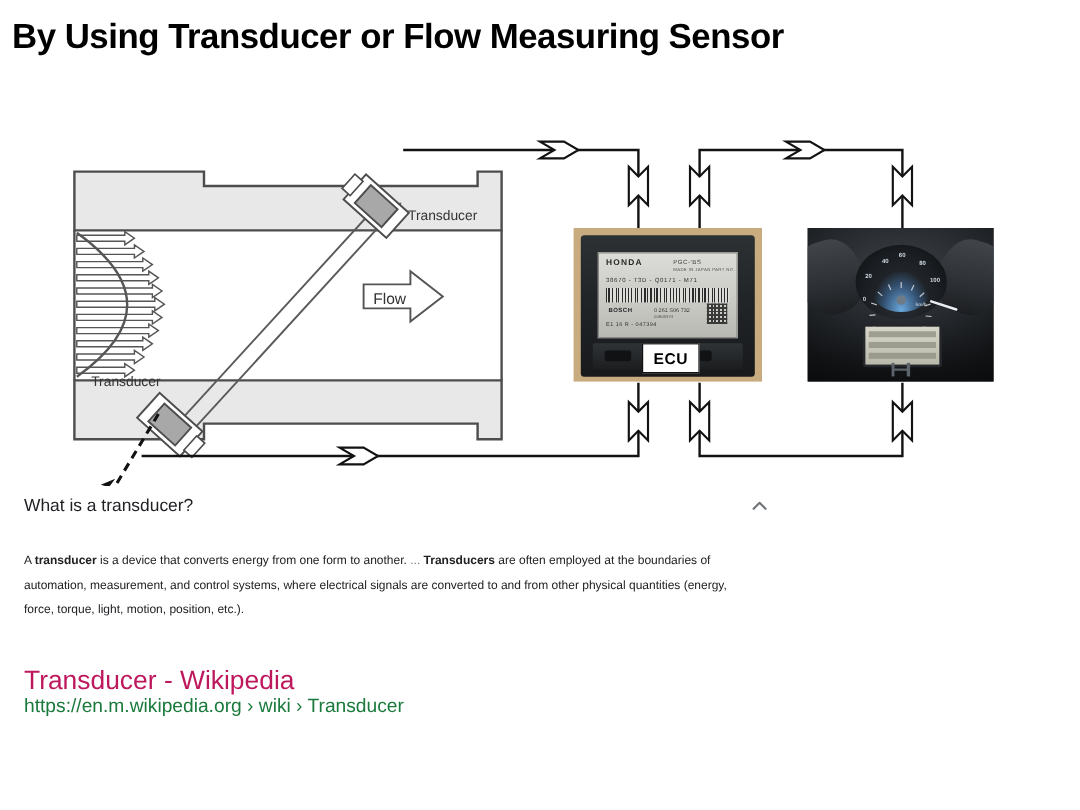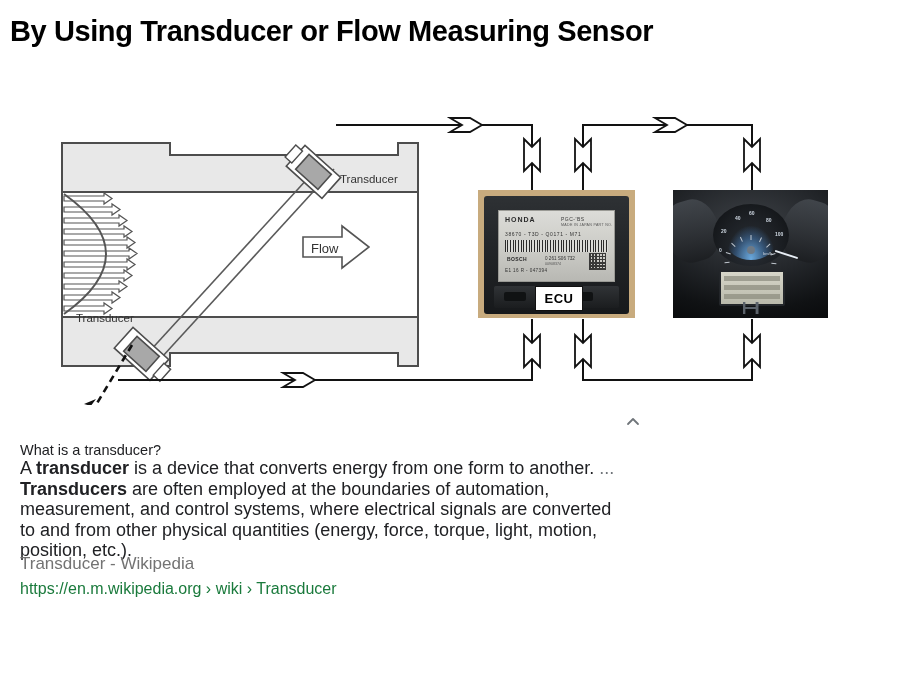--- a/index.html
+++ b/index.html
@@ -72,28 +72,28 @@
           transform-origin:100% 50%;transform:rotate(198deg);border-radius:1px;}
   .hub{position:absolute;left:34px;top:42px;width:8px;height:8px;border-radius:50%;
        background:#6e7a86;}
   .lcd{position:absolute;left:46px;top:80px;width:62px;height:32px;
        background:linear-gradient(180deg,#d7d6c9,#b9b9ab);border:2px solid #23262a;border-radius:2px;}
   .lcd-l{position:absolute;left:3px;right:3px;height:5px;background:#8d8d80;opacity:.75;}
   .dash-logo{position:absolute;left:50%;bottom:4px;transform:translateX(-50%);
              width:16px;height:12px;background:#5c636b;clip-path:polygon(0 0,18% 0,18% 42%,82% 42%,82% 0,100% 0,100% 100%,82% 100%,82% 58%,18% 58%,18% 100%,0 100%);}
 
   
-  .q-row{position:absolute;left:20px;top:413px;width:620px;margin-top:28px;}
+  .q-row{position:absolute;left:20px;top:413px;width:620px;}
   .q-text{font-size:14.5px;color:#202124;font-family:"Liberation Sans",sans-serif;}
   .chev{position:absolute;left:624px;top:413px;width:18px;height:18px;}
-  .answer{position:absolute;left:20px;top:458px;width:608px;font-size:18px;
+  .answer{position:absolute;left:20px;top:458px;width:608px;font-size:10px;
           line-height:20.5px;color:#202124;}
   .answer b{font-weight:700;}
   .answer .ell{color:#70757a;}
-  .wlink{position:absolute;left:20px;top:554px;font-size:17px;color:#737373;}
+  .wlink{position:absolute;left:20px;top:554px;font-size:22px;color:#be185d;}
   .wurl{position:absolute;left:20px;top:580px;font-size:16px;color:#1a7a3c;}
 </style>
 </head>
 <body>
 
 <div id="slide">
 
   <div class="title">By Using Transducer or Flow Measuring Sensor</div>
 
   <div class="diagram">

